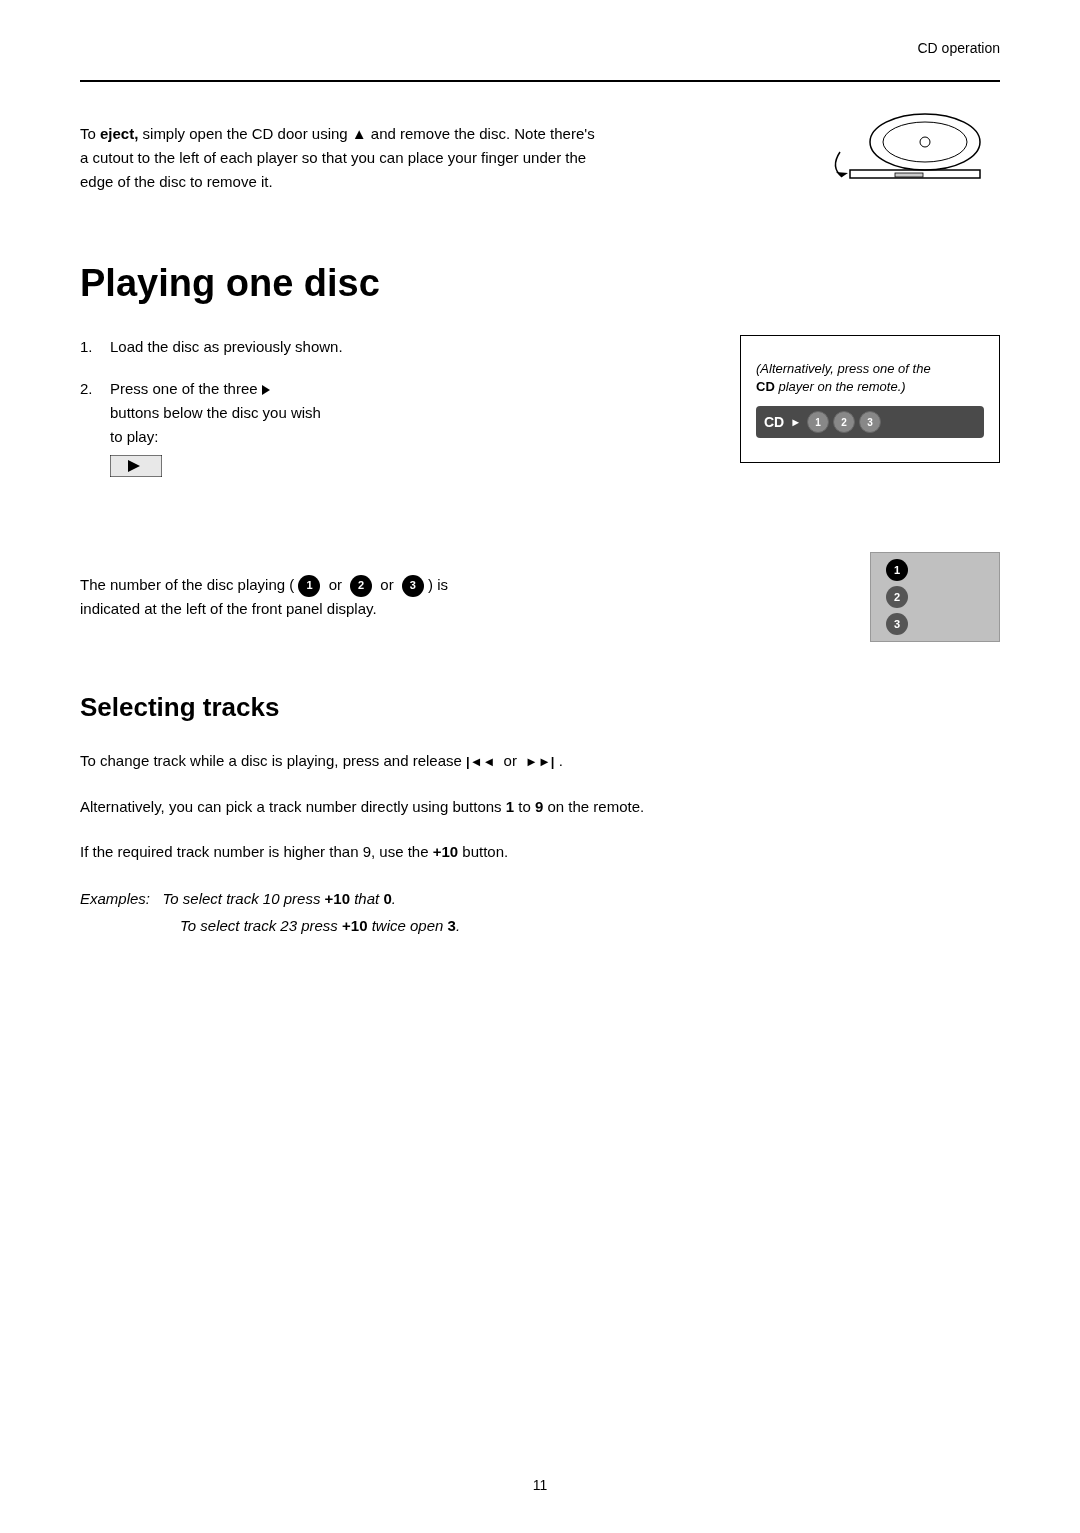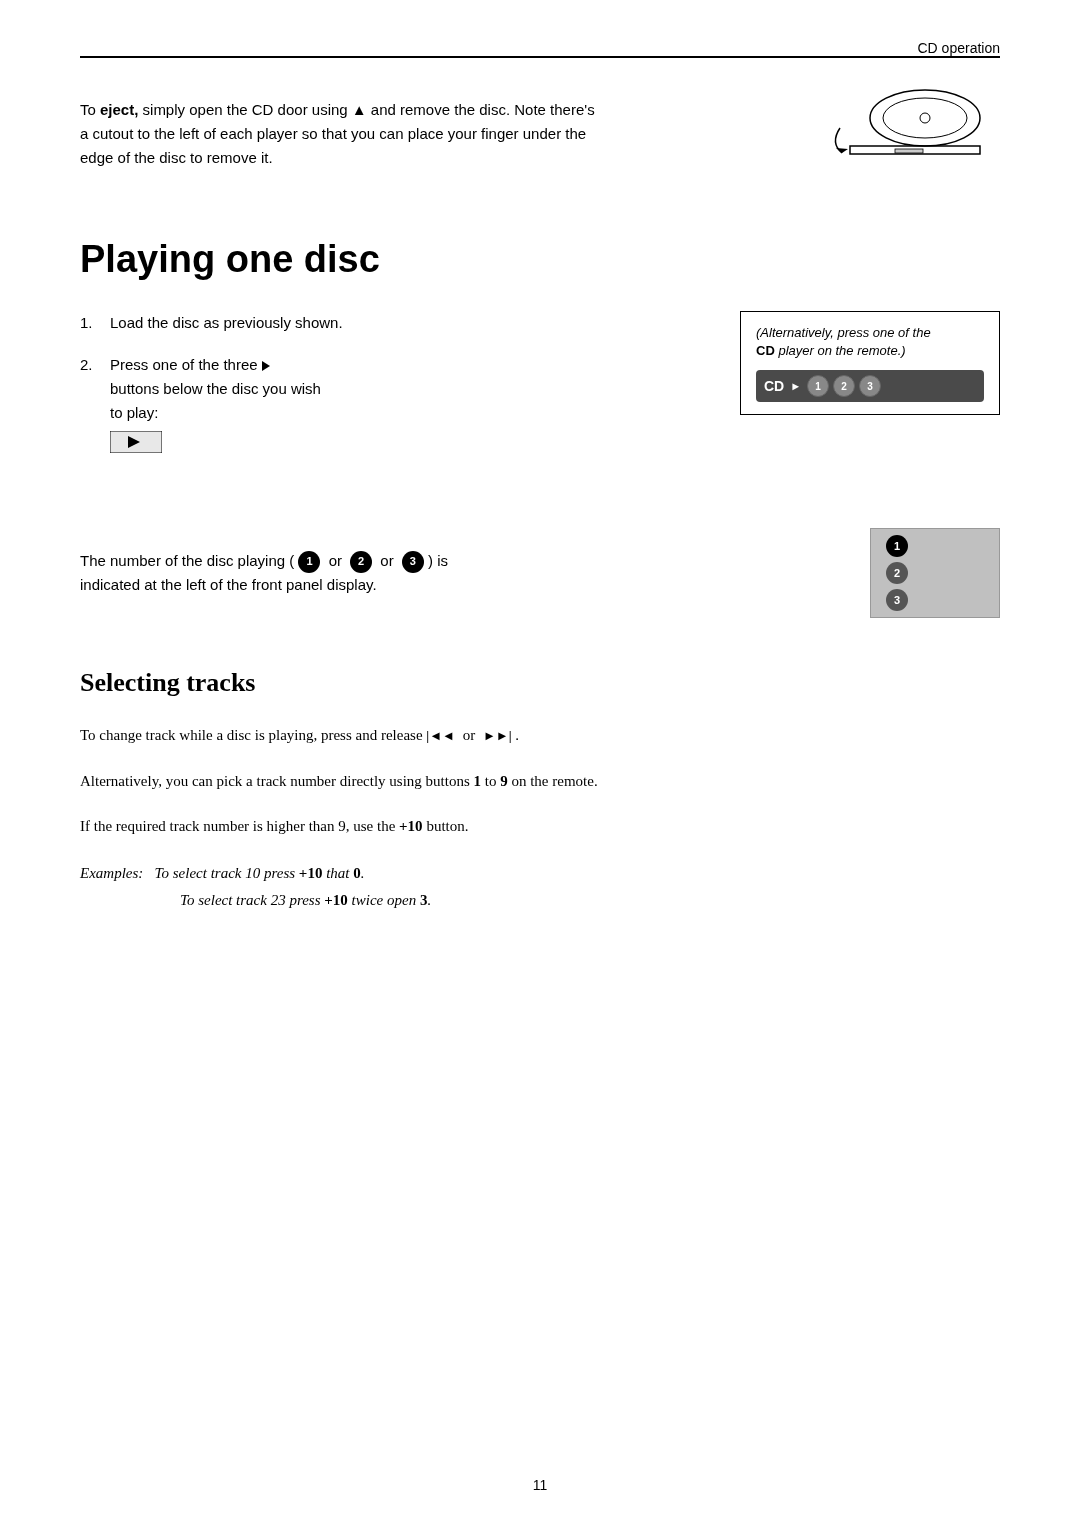--- a/index.html
+++ b/index.html
@@ -19,21 +19,21 @@
       padding: 40px 80px 80px 80px;
       position: relative;
     }
 
     
     .page-header {
       display: flex;
       justify-content: flex-end;
       align-items: center;
       border-bottom: 2px solid #000;
-      padding-bottom: 0;
+      padding-bottom: 24px;
       margin-bottom: 40px;
     }
 
     .header-title {
       font-size: 14px;
       color: #000;
     }
 
     
     .eject-section {
@@ -99,21 +99,21 @@
     }
 
     .step-content {
       flex: 1;
     }
 
     
     .remote-box {
       width: 260px;
       border: 1px solid #000;
-      padding: 12px 15px;
+      padding: 24px 15px;
       font-size: 13px;
       margin-left: 30px;
     }
 
     .remote-box-text {
       font-style: italic;
       font-size: 13px;
       line-height: 1.4;
       margin-bottom: 10px;
     }
@@ -220,21 +220,20 @@
       background: #000;
     }
 
     .disc-num-badge.inactive {
       background: #555;
     }
 
     
     .selecting-section {
       margin-bottom: 62px;
-      font-family: Liberation Serif, serif;
     }
 
     .selecting-section .section-heading {
       font-size: 26px;
       margin-bottom: 25px;
     }
 
     .body-text {
       font-size: 15px;
       line-height: 1.7;

